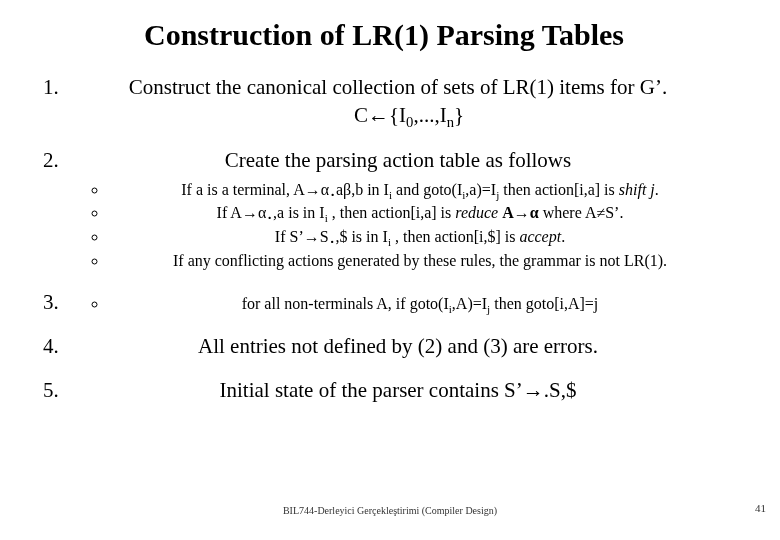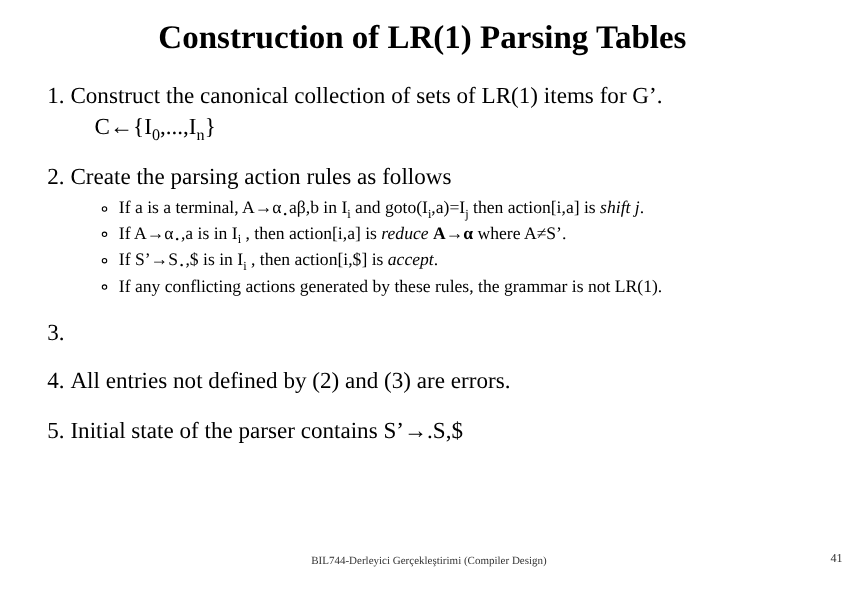--- a/index.html
+++ b/index.html
@@ -26,20 +26,21 @@
     font-weight: bold;
   }
   ol.main {
     margin: 0;
     padding-left: 28px;
     font-size: 21px;
   }
   ol.main > li {
     margin-bottom: 18px;
     line-height: 1.25;
+    text-align: center;
   }
   .indent {
     display: block;
     margin-left: 22px;
     margin-top: 2px;
   }
   ul.bul {
     margin: 6px 0 0 0;
     padding-left: 44px;
     font-size: 16px;
@@ -77,29 +78,32 @@
 
 <div class="slide">
   <h1>Construction of LR(1) Parsing Tables</h1>
 
   <ol class="main">
     <li>
       <span>Construct the canonical collection of sets of LR(1) items  for G’.</span>
       <span class="indent">C←{I<sub>0</sub>,...,I<sub>n</sub>}</span>
     </li>
     <li>
-      <span>Create the parsing action rules as follows</span>
+      <span>Create the parsing action table as follows</span>
       <ul class="bul">
         <li>If  a is a terminal, A→α<span class="dot">.</span>aβ,b in I<sub>i</sub> and goto(I<sub>i</sub>,a)=I<sub>j</sub> then action[i,a] is  <span class="bi">shift j</span>.</li>
         <li>If  A→α<span class="dot">.</span>,a  is in I<sub>i</sub> , then action[i,a] is <span class="bi">reduce </span><span class="b">A→α</span> where A≠S’.</li>
         <li>If  S’→S<span class="dot">.</span>,$  is in I<sub>i</sub> , then action[i,$] is <span class="bi">accept</span>.</li>
         <li>If any conflicting actions generated by these rules, the grammar is not LR(1).</li>
       </ul>
     </li>
     <li>
+      <ul class="bul">
+        <li>for all non-terminals A,  if goto(I<sub>i</sub>,A)=I<sub>j</sub>  then goto[i,A]=j</li>
+      </ul>
     </li>
     <li>
       <span>All entries not defined by (2) and (3) are errors.</span>
     </li>
     <li>
       <span>Initial state of the parser contains  S’→.S,$</span>
     </li>
   </ol>
 
   <div class="footer">BIL744-Derleyici Gerçekleştirimi (Compiler Design)</div>

